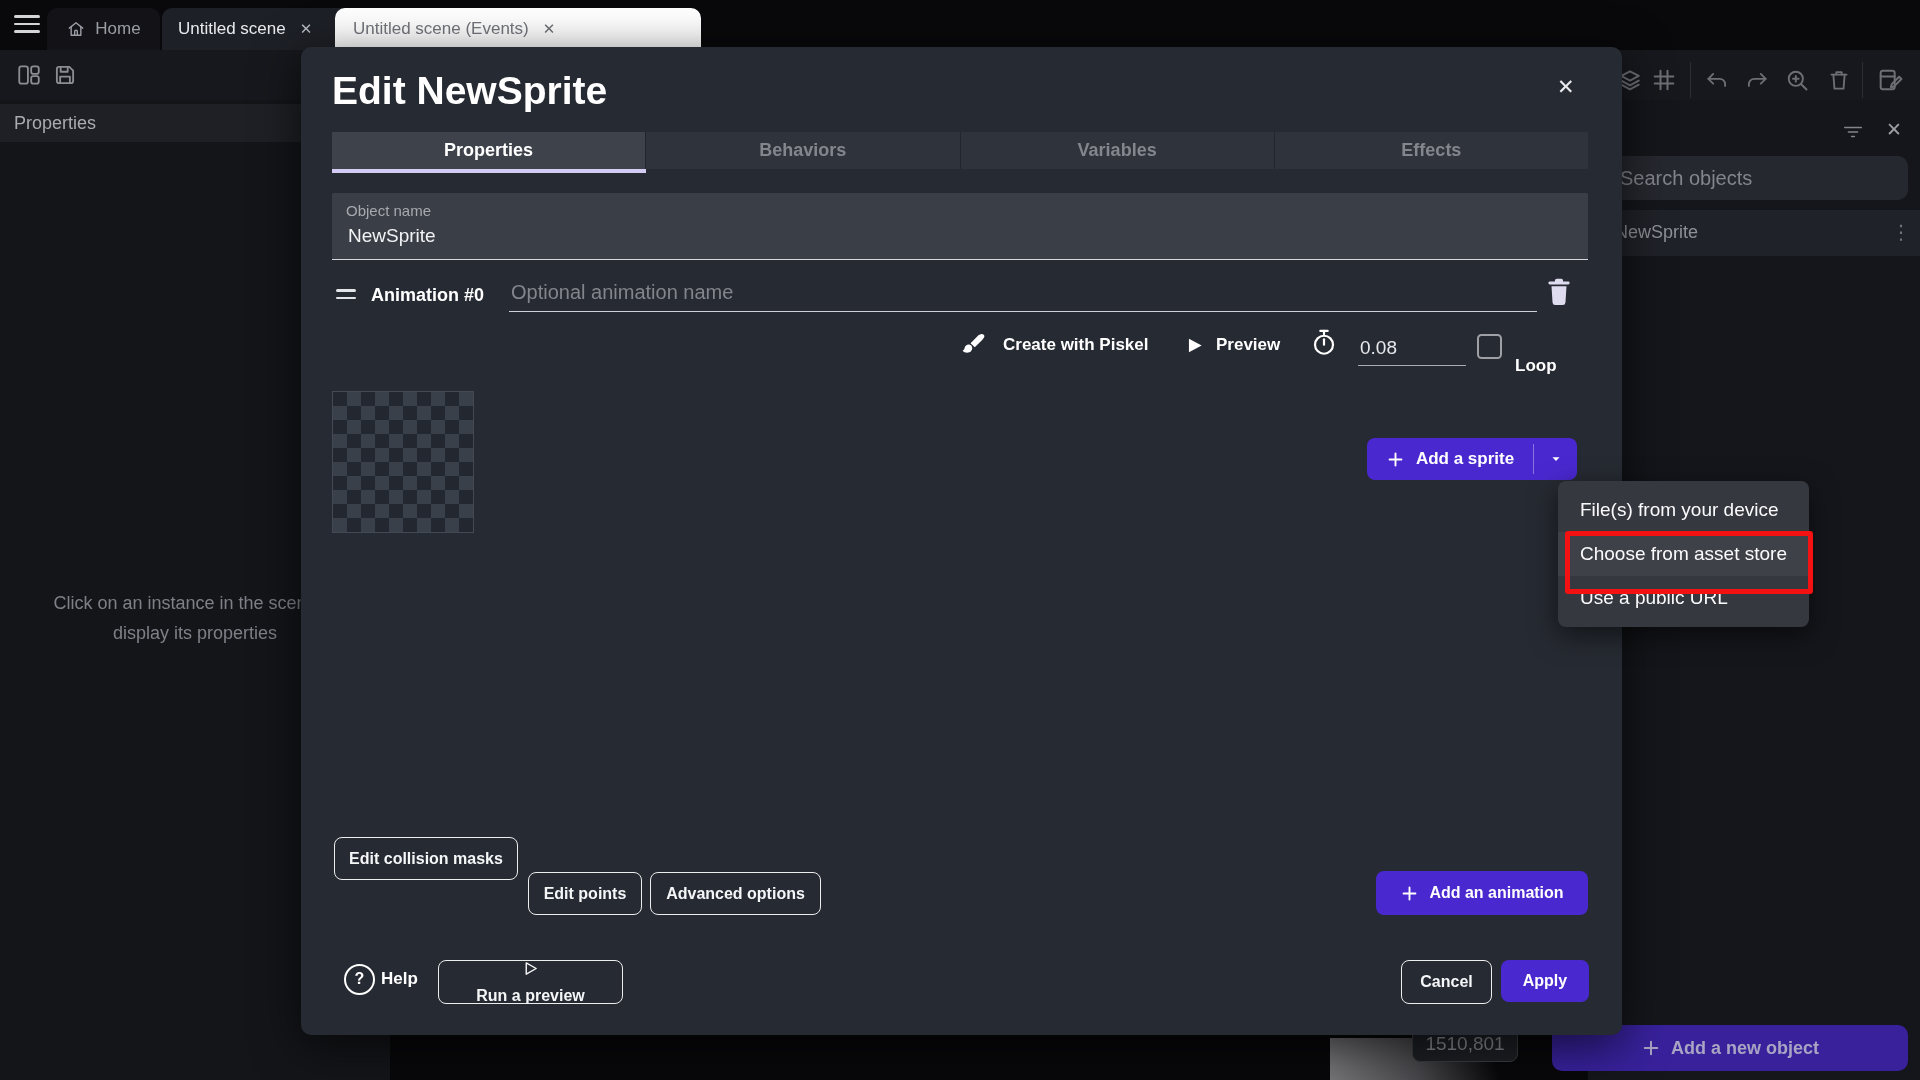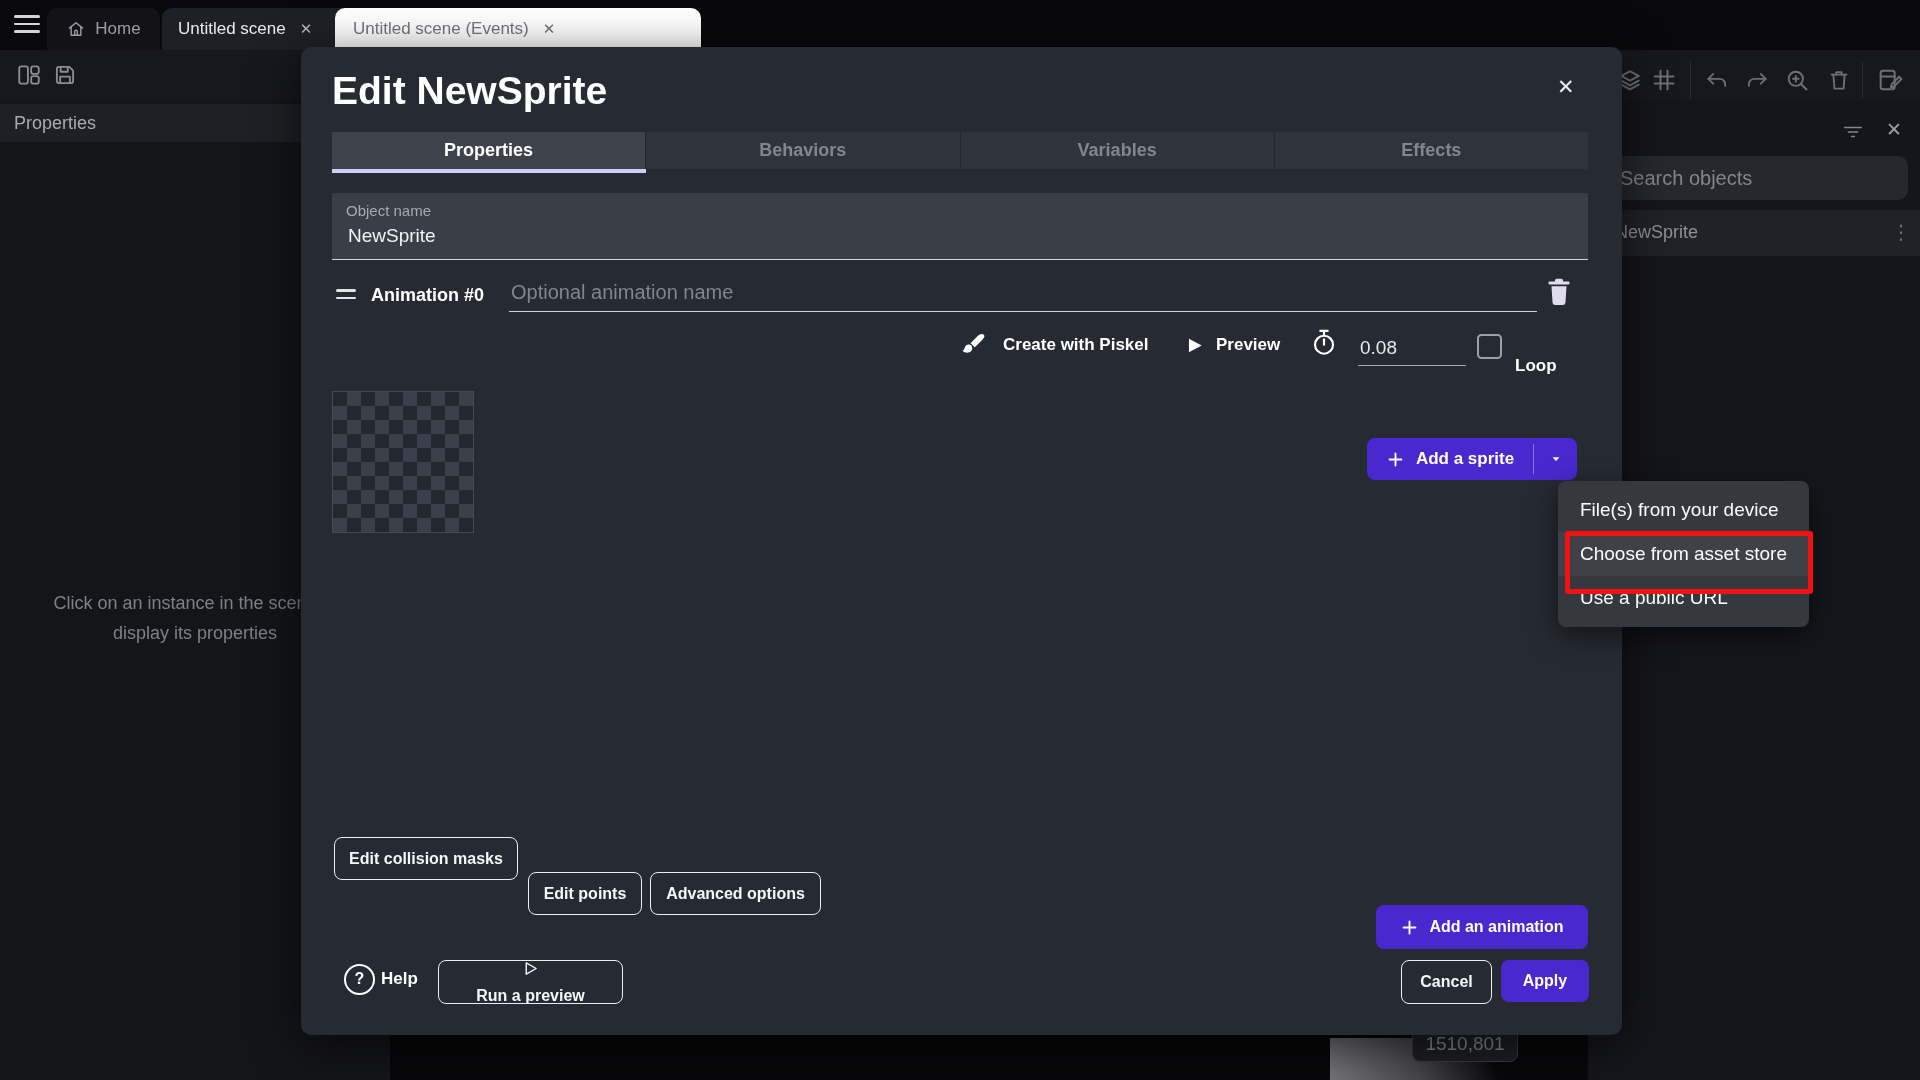--- a/index.html
+++ b/index.html
@@ -154,20 +154,28 @@
     <div class="abs" style="left:254px;top:24px;color:#83858c;">
       <svg width="22" height="16" viewBox="0 0 24 16">
           <path d="M3 3 H21 M7 8 H17 M10.5 13 H13.5"></path>
         </svg>
     </div>
     <div class="abs" style="left:298px;top:18px;font-size:19px;color:#9b9da4;cursor:pointer;">✕</div>
     <input class="abs" style="left: 16px; top: 56px; width: 272px; height: 44px; background: rgb(38, 40, 47); border-radius: 10px; padding: 0px 16px; font-size: 20px; color: rgb(198, 200, 206);" placeholder="Search objects">
     <div class="abs" style="left:0;top:110px;width:332px;height:46px;background:#202229;border-bottom:1px solid #15161b;cursor:pointer;">
       <span class="abs" style="left:27px;top:12px;font-size:18px;color:#8f9198;">NewSprite</span>
       <span class="abs" style="left:303px;top:10px;font-size:20px;color:#70727a;cursor:pointer;">⋮</span>
+    </div>
+    <div class="btn-purple abs" style="left:-36px;top:925px;width:356px;height:46px;background:#38219b;color:#aaa4c4;border-radius:10px;">
+      <span>
+          <svg width="20" height="20" viewBox="0 0 24 24" style="stroke-width:2.4;">
+            <path d="M12 4.5 V19.5 M4.5 12 H19.5"></path>
+          </svg>
+        </span>
+      <span style="font-size:18px;">Add a new object</span>
     </div>
   </div>
 
   <div class="abs" style="left:1330px;top:1038px;width:215px;height:42px;background:linear-gradient(75deg,#77777a 0%,#47474b 40%,rgba(25,25,28,0) 75%);"></div>
   <div class="abs" style="left:1412px;top:1028px;width:104px;height:32px;background:#1d1f24;border:1px solid #3a3c41;border-radius:8px;text-align:center;line-height:30px;font-size:19px;color:#86888e;">1510,801</div>
 
   <div class="modal">
     <div class="abs" style="left:31px;top:22px;font-size:39px;font-weight:800;color:#fff;">Edit NewSprite</div>
     <div class="abs" style="left:1256px;top:28px;font-size:21px;color:#e9eaee;cursor:pointer;">✕</div>
 
@@ -253,21 +261,21 @@
 
     <div class="btn-outline abs" style="left:33px;top:790px;width:182px;height:41px;">
       <span>Edit collision masks</span>
     </div>
     <div class="btn-outline abs" style="left:227px;top:825px;width:112px;height:41px;">
       <span>Edit points</span>
     </div>
     <div class="btn-outline abs" style="left:349px;top:825px;width:169px;height:41px;">
       <span>Advanced options</span>
     </div>
-    <div class="btn-purple abs" style="left:1075px;top:824px;width:212px;height:44px;margin-top:34px;">
+    <div class="btn-purple abs" style="left:1075px;top:824px;width:212px;height:44px;">
       <span>
           <svg width="19" height="19" viewBox="0 0 24 24" style="stroke-width:2.4;">
             <path d="M12 4.5 V19.5 M4.5 12 H19.5"></path>
           </svg>
         </span>
       <span>Add an animation</span>
     </div>
 
     <div class="abs" style="left:43px;top:917px;width:27px;height:27px;border:2.3px solid #fff;border-radius:50%;text-align:center;line-height:26px;font-size:16px;font-weight:700;cursor:pointer;">?</div>
     <div class="abs" style="left:80px;top:922px;font-size:17px;font-weight:700;color:#fff;cursor:pointer;">Help</div>

